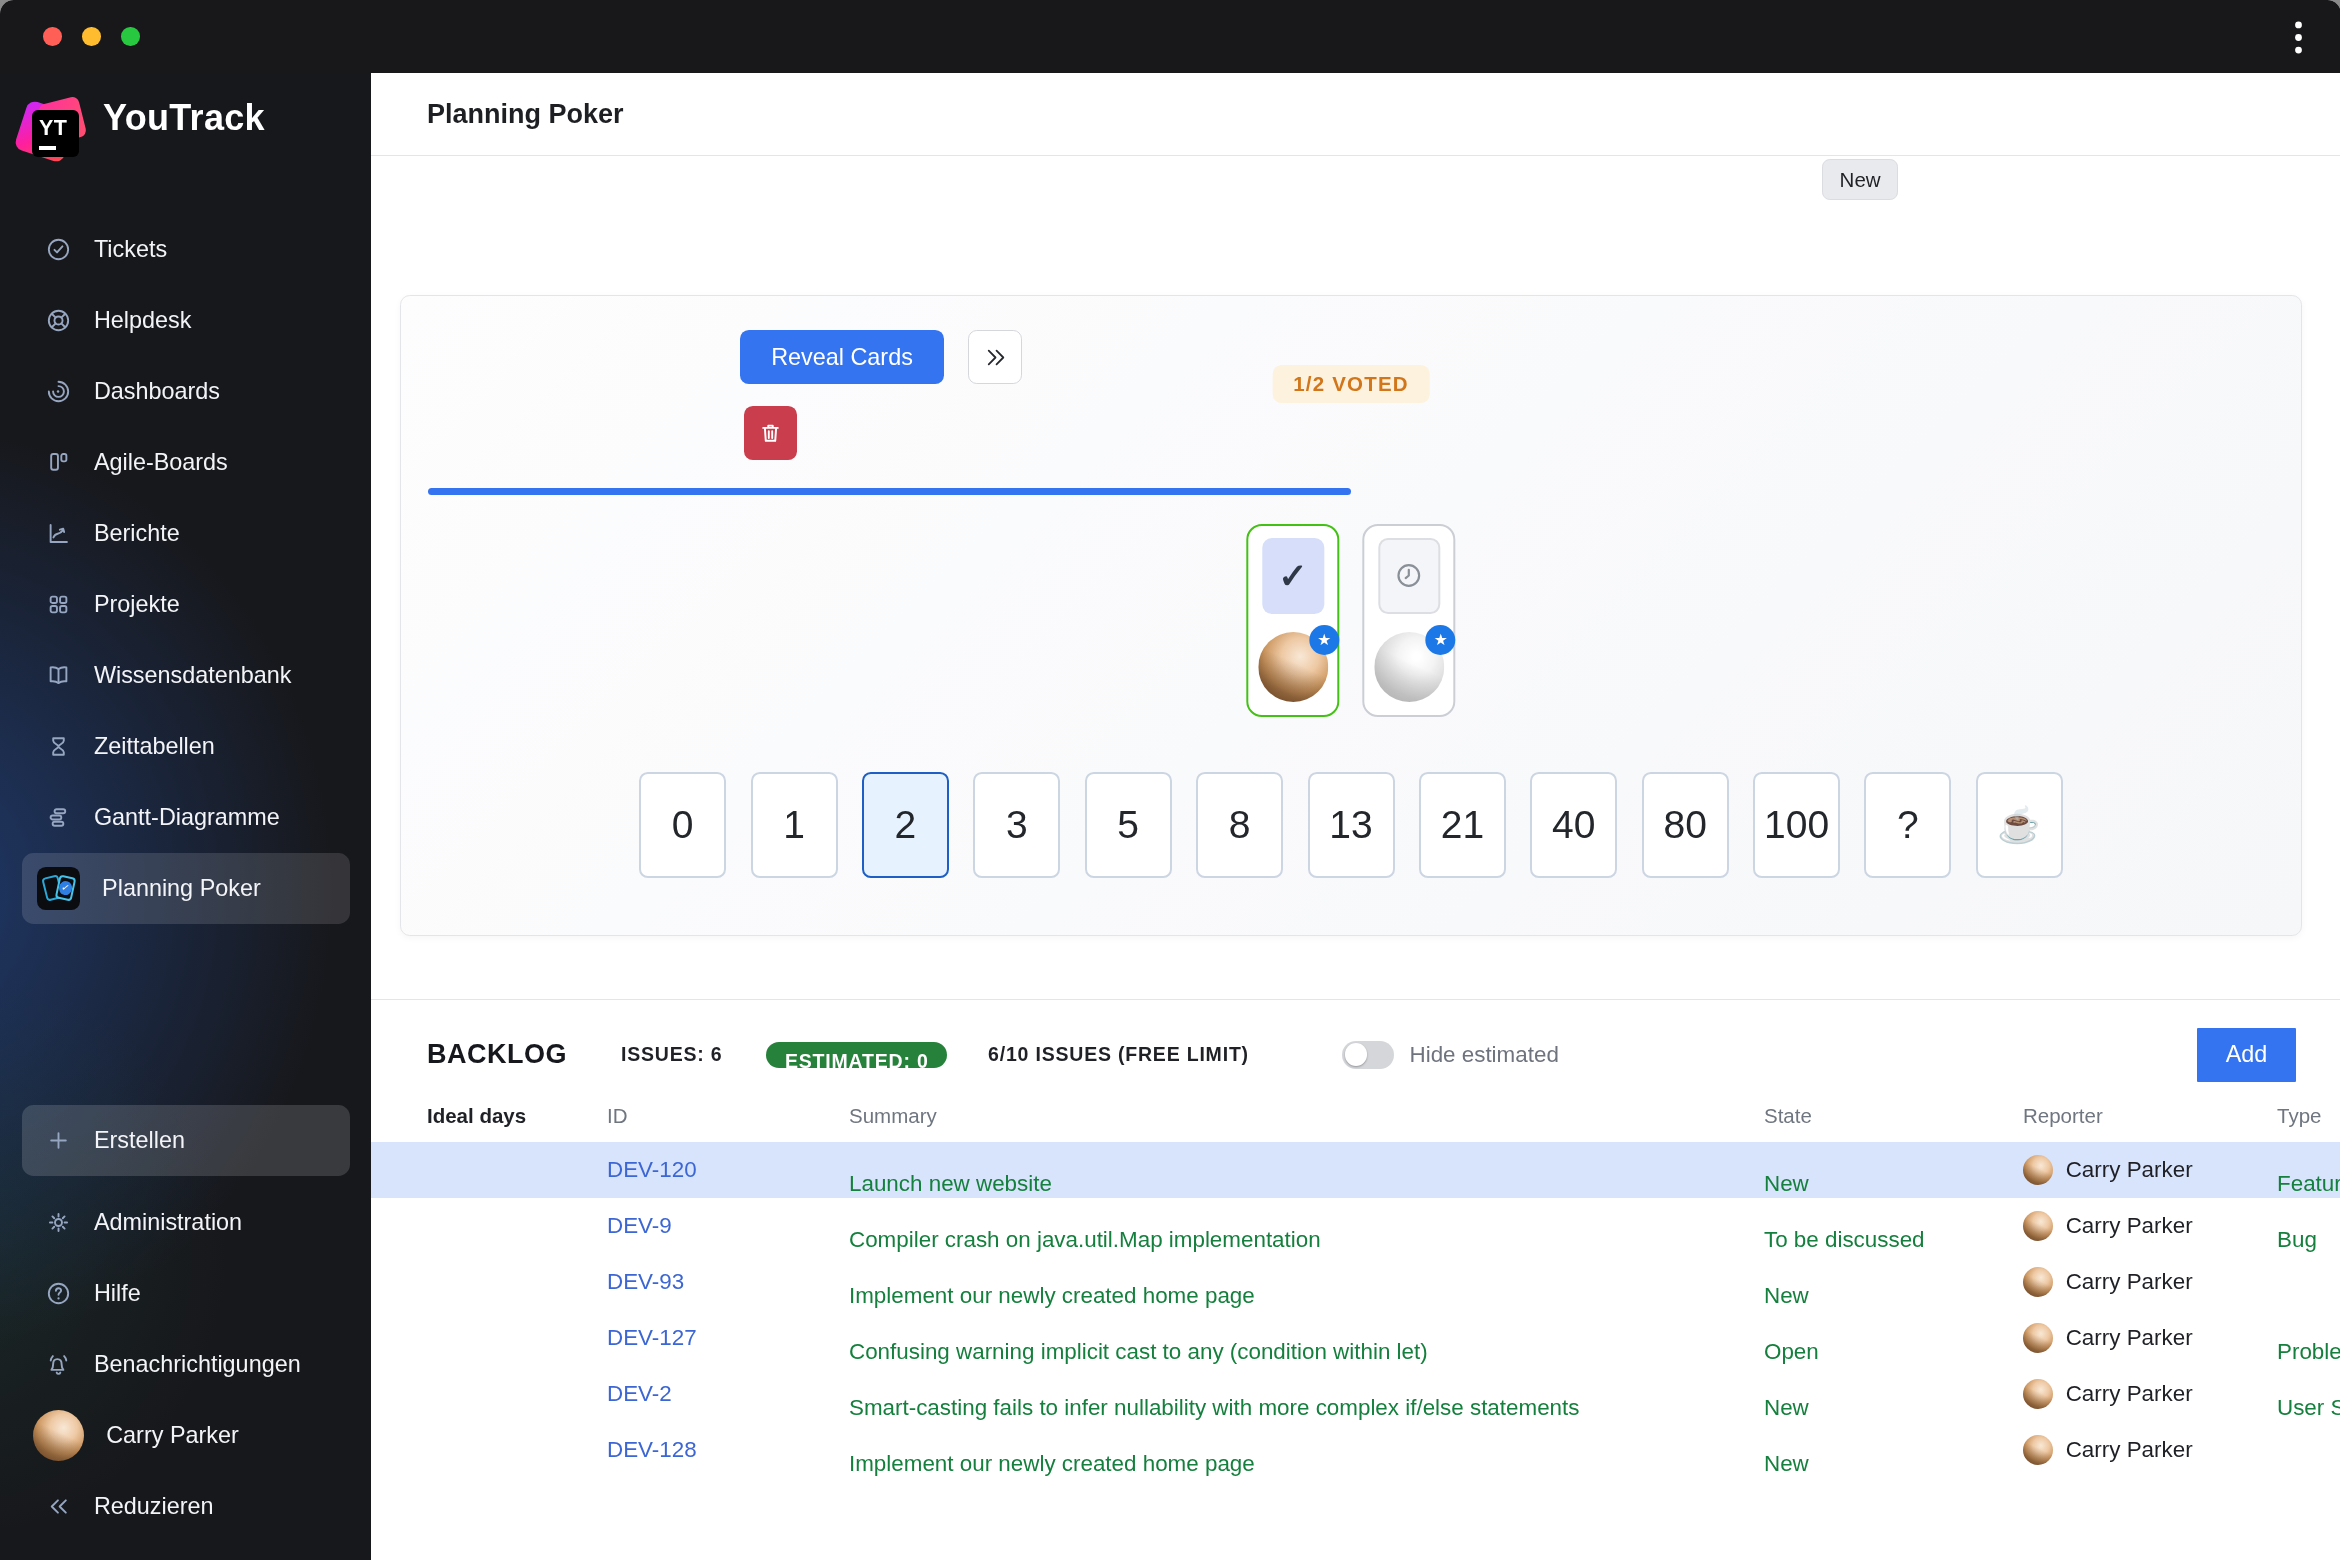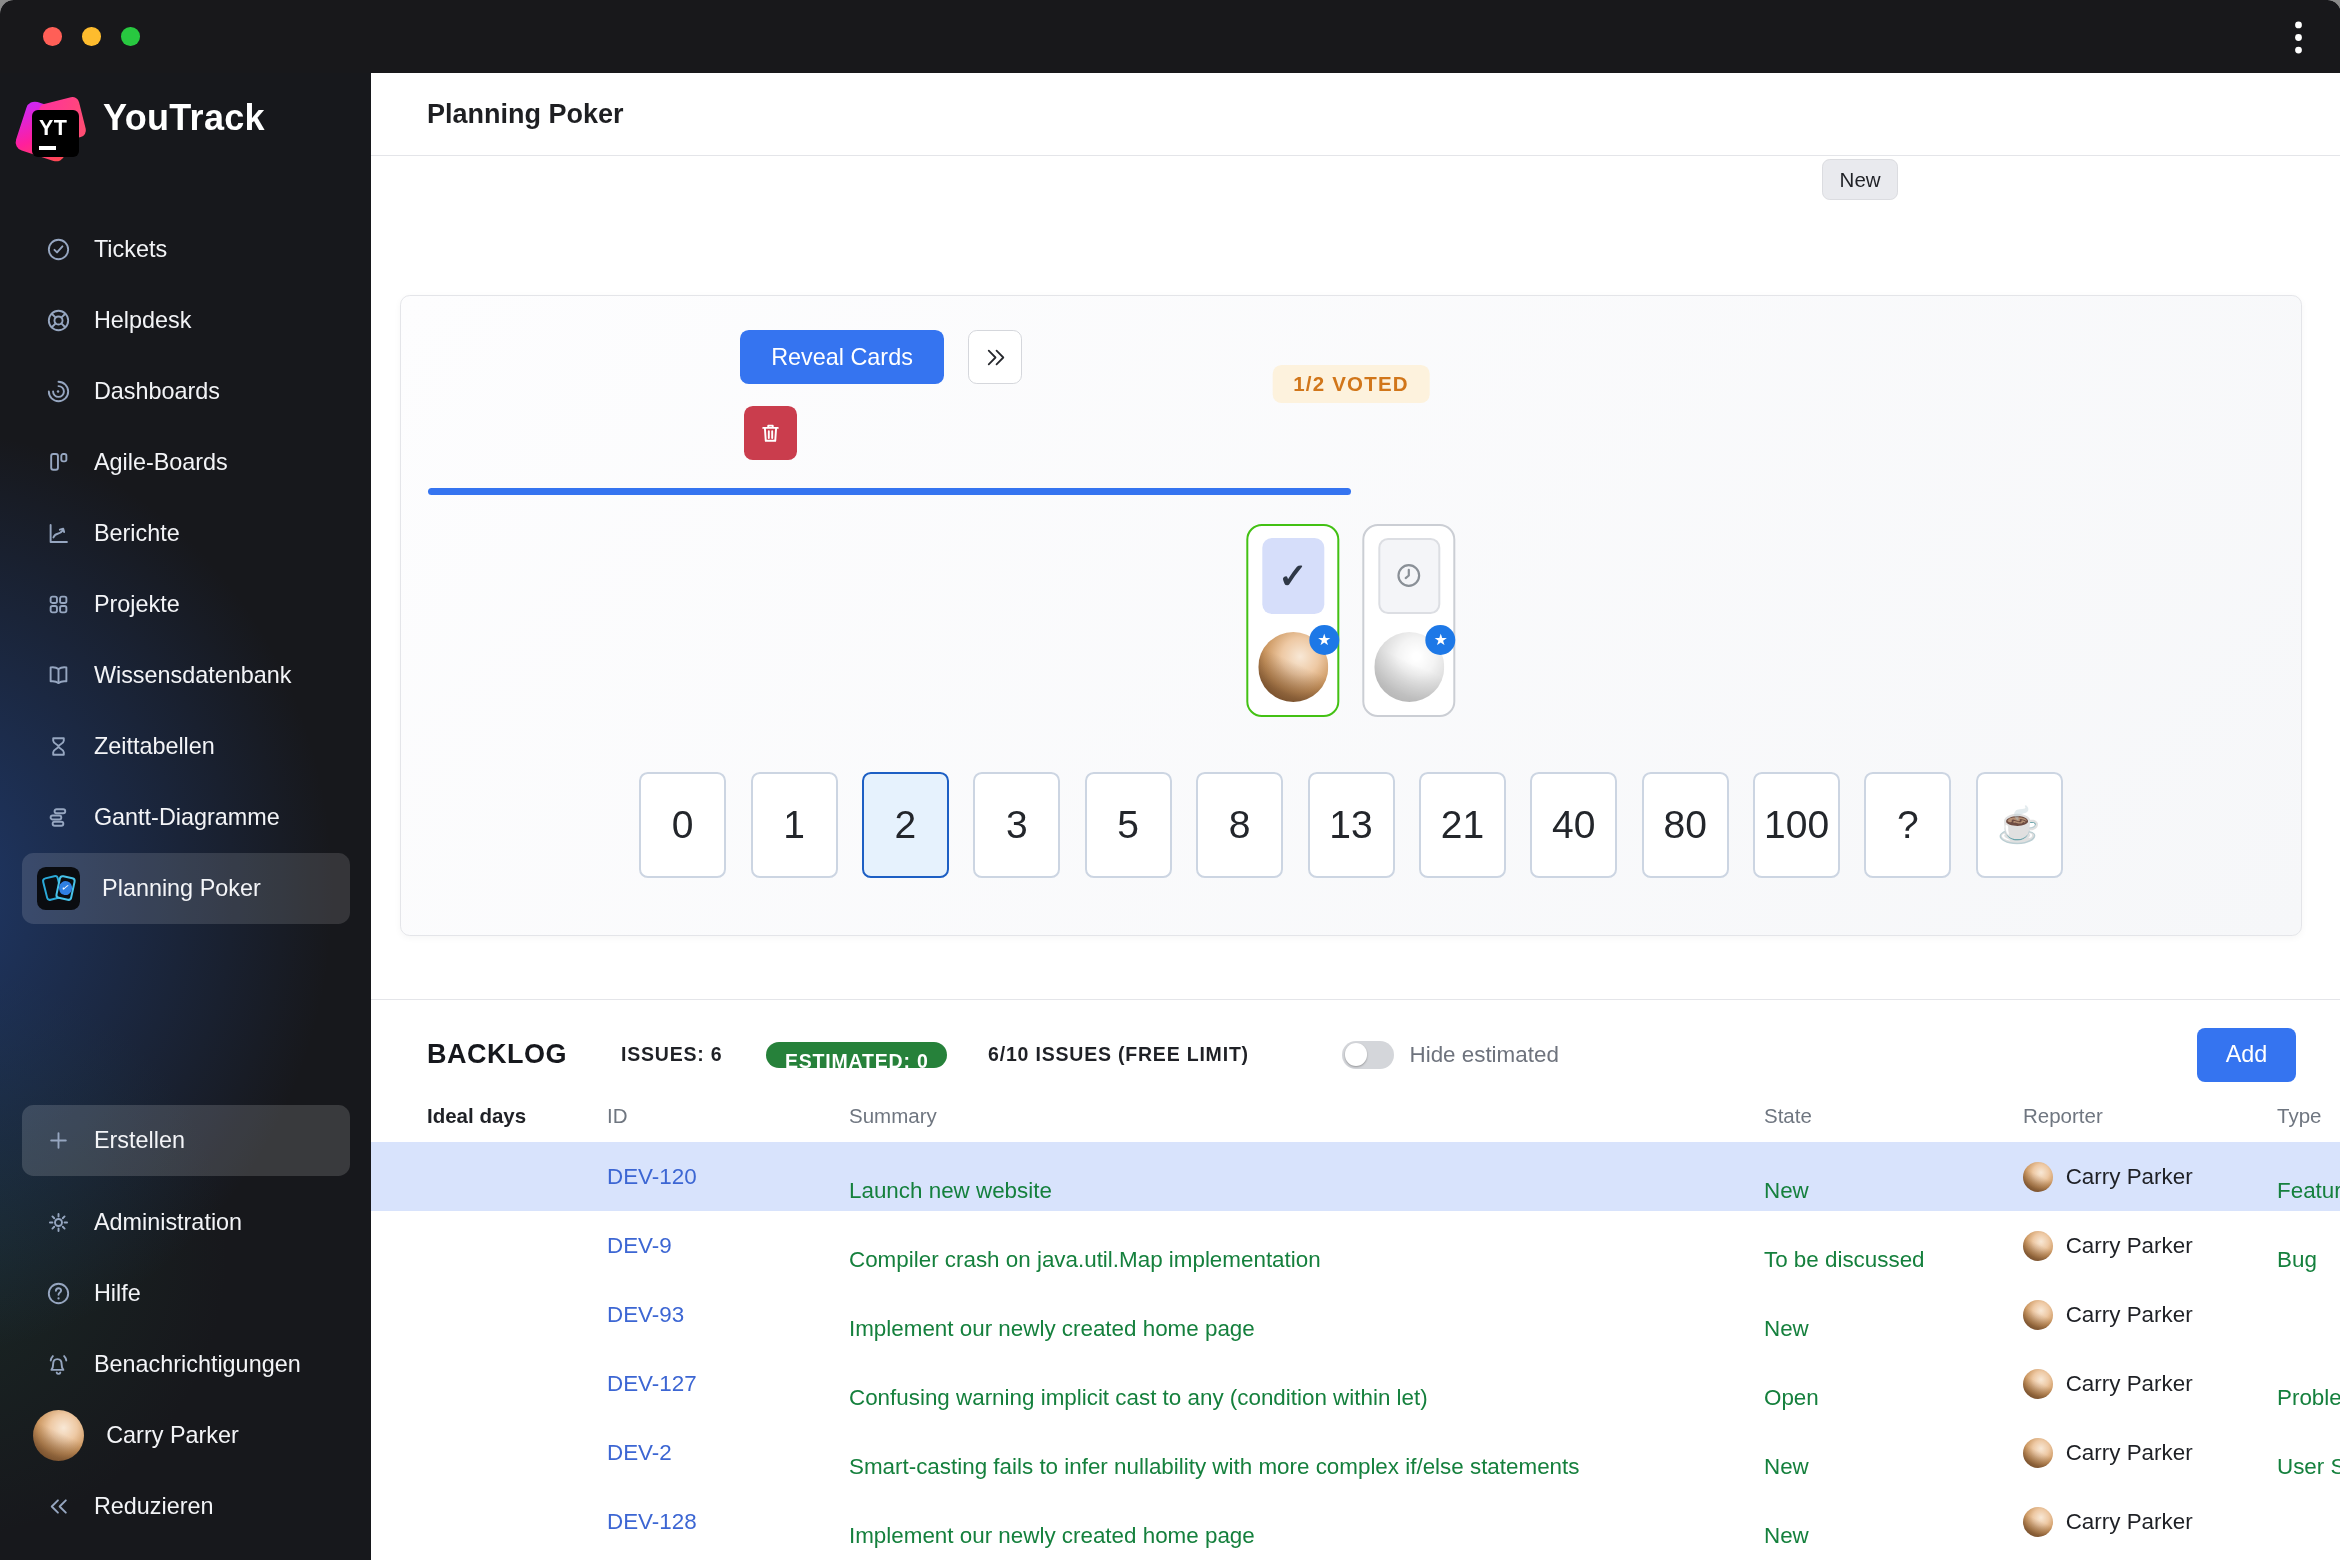--- a/index.html
+++ b/index.html
@@ -120,28 +120,28 @@
   
   .backlog { position:absolute; left:0; right:0; top:926px; bottom:0; border-top:1px solid #e4e5e9; background:#fff; }
   .backlog-bar { position:absolute; left:56px; right:45px; top:27px; height:55px; display:flex; align-items:center; }
   .bl-title { font-size:27px; font-weight:700; color:#16181d; letter-spacing:0.5px; }
   .bl-issues { margin-left:54px; font-size:19.5px; font-weight:700; color:#1f2126; letter-spacing:0.8px; }
   .bl-pill { margin-left:44px; background:#26813a; color:#fff; font-size:19.5px; font-weight:700; letter-spacing:0.8px;
              height:26px; line-height:39px; padding:0 18.5px; border-radius:19.5px; }
   .bl-limit { margin-left:41px; font-size:19.5px; font-weight:700; color:#1f2126; letter-spacing:0.8px; }
   .bl-toggle { margin-left:93px; }
   .bl-hide-label { margin-left:15.6px; font-size:22.4px; color:#6e737d; }
-  .add-btn { margin-left:auto; width:99px; height:54px; background:#3574f0; border:none; border-radius:8px;
+  .add-btn { margin-left:auto; width:99px; height:54px; background:#3574f0; border:none; border-radius:1px;
              color:#fff; font-size:23.4px; font-family:inherit; cursor:pointer; }
 
   .tbl-grid { display:grid; grid-template-columns:180px 242px 915px 259px 254px 1fr; padding-left:56px; align-items:center; }
   .tbl-head { position:absolute; left:0; right:0; top:98px; height:35px; font-size:20.5px; color:#6f7680; }
   .tbl-head .col-first { font-weight:700; color:#1f2126; }
   .tbl-rows { position:absolute; left:0; right:0; top:142px; }
-  .tbl-row { height:69px; font-size:22.4px; overflow:hidden; cursor:pointer; }
+  .tbl-row { height:56px; font-size:22.4px; overflow:hidden; cursor:pointer; }
   .tbl-row.selected { background:#d8e3fc; }
   .cell-id { color:#3c66d3; }
   .cell-sum, .cell-state, .cell-type { color:#15803d; white-space:nowrap; overflow:hidden;margin-top:28px; }
   .cell-rep { display:flex; align-items:center; gap:12.7px; color:#1e2025; }
   .row-avatar { width:30px; height:30px; }
 </style>
 </head>
 <body>
 
 <div class="window">

